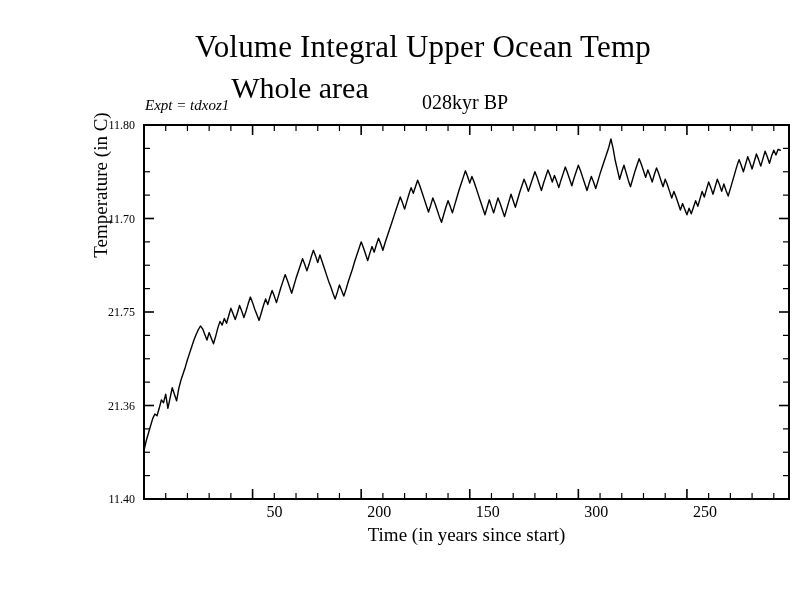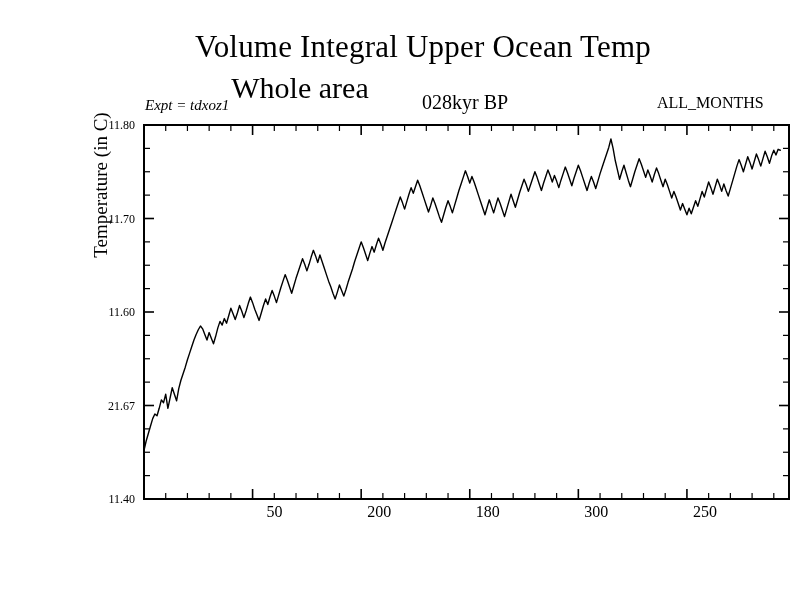--- a/index.html
+++ b/index.html
@@ -126,21 +126,20 @@
 <body>
 
 <div id="page">
 
   <div class="main-title">Volume Integral Upper Ocean Temp</div>
 
   <div class="sub-title">Whole area</div>
 
   <div class="hdr-left">Expt = tdxoz1</div>
   <div class="hdr-center">028kyr BP</div>
-  <div class="hdr-right">ALL_MONTHS</div>
 
   <div class="plot-frame"></div>
 
   <svg class="svg-layer" id="svg-layer" width="800" height="600" viewBox="0 0 800 600" xmlns="http://www.w3.org/2000/svg">
     <g id="ticks-group">
         <line x1="121" y1="499" x2="121" y2="493" stroke="#000" stroke-width="1.2"></line>
         <line x1="121" y1="125" x2="121" y2="131" stroke="#000" stroke-width="1.2"></line>
         <line x1="142.7171717171717" y1="499" x2="142.7171717171717" y2="493" stroke="#000" stroke-width="1.2"></line>
         <line x1="142.7171717171717" y1="125" x2="142.7171717171717" y2="131" stroke="#000" stroke-width="1.2"></line>
         <line x1="164.43434343434342" y1="499" x2="164.43434343434342" y2="493" stroke="#000" stroke-width="1.2"></line>
@@ -236,29 +235,30 @@
       </g>
     <g id="series-group">
         <polyline points="121.00,450.38 123.17,441.03 125.34,433.55 127.52,426.07 129.69,418.59 131.86,413.92 134.03,415.78 136.20,408.31 138.37,399.89 140.55,402.70 142.72,394.28 144.89,408.31 147.06,398.02 149.23,387.74 151.40,394.28 153.58,400.82 155.75,388.67 157.92,380.26 160.09,373.71 162.26,367.17 164.43,359.69 166.61,353.14 168.78,346.59 170.95,340.05 173.12,334.44 175.29,329.77 177.46,326.02 179.64,328.83 181.81,334.44 183.98,340.05 186.15,332.57 188.32,338.18 190.49,343.79 192.67,336.31 194.84,327.90 197.01,321.35 199.18,325.09 201.35,318.55 203.53,323.22 205.70,315.74 207.87,308.26 210.04,313.87 212.21,319.48 214.38,312.94 216.56,305.46 218.73,311.06 220.90,317.61 223.07,311.06 225.24,303.59 227.41,297.04 229.59,302.65 231.76,309.20 233.93,314.81 236.10,320.42 238.27,312.94 240.44,305.46 242.62,298.91 244.79,304.52 246.96,297.04 249.13,290.50 251.30,296.10 253.47,302.65 255.65,295.17 257.82,287.69 259.99,281.15 262.16,274.60 264.33,280.21 266.51,286.75 268.68,293.30 270.85,285.82 273.02,278.34 275.19,271.79 277.36,265.25 279.54,258.71 281.71,264.32 283.88,270.86 286.05,264.32 288.22,256.83 290.39,250.29 292.57,255.90 294.74,262.45 296.91,254.97 299.08,261.51 301.25,268.06 303.42,274.60 305.60,281.15 307.77,286.75 309.94,293.30 312.11,298.91 314.28,292.37 316.45,284.89 318.63,290.50 320.80,296.10 322.97,289.56 325.14,282.08 327.31,275.54 329.48,268.99 331.66,261.51 333.83,254.97 336.00,248.42 338.17,241.87 340.34,247.49 342.52,254.03 344.69,260.58 346.86,253.10 349.03,246.55 351.20,252.16 353.37,244.68 355.55,238.14 357.72,243.75 359.89,250.29 362.06,242.81 364.23,236.27 366.40,229.72 368.58,223.18 370.75,216.63 372.92,210.09 375.09,203.54 377.26,196.99 379.43,202.61 381.61,209.15 383.78,201.67 385.95,194.19 388.12,187.65 390.29,193.26 392.46,186.71 394.64,180.17 396.81,185.78 398.98,192.32 401.15,198.87 403.32,205.41 405.49,211.95 407.67,205.41 409.84,197.93 412.01,203.54 414.18,210.09 416.35,216.63 418.53,222.24 420.70,214.76 422.87,207.28 425.04,200.74 427.21,206.35 429.38,212.89 431.56,205.41 433.73,197.93 435.90,190.45 438.07,183.91 440.24,177.36 442.41,170.82 444.59,176.43 446.76,182.97 448.93,176.43 451.10,182.03 453.27,188.58 455.44,195.13 457.62,201.67 459.79,208.22 461.96,214.76 464.13,207.28 466.30,199.80 468.47,206.35 470.65,212.89 472.82,205.41 474.99,197.93 477.16,203.54 479.33,210.09 481.51,216.63 483.68,209.15 485.85,201.67 488.02,194.19 490.19,200.74 492.36,207.28 494.54,199.80 496.71,192.32 498.88,185.78 501.05,179.23 503.22,184.84 505.39,191.39 507.57,184.84 509.74,178.30 511.91,171.75 514.08,177.36 516.25,183.91 518.42,190.45 520.60,182.97 522.77,176.43 524.94,169.88 527.11,175.49 529.28,182.03 531.45,175.49 533.63,181.10 535.80,187.65 537.97,180.17 540.14,173.62 542.31,167.07 544.48,172.69 546.66,179.23 548.83,185.78 551.00,178.30 553.17,171.75 555.34,165.21 557.52,170.82 559.69,177.36 561.86,183.91 564.03,190.45 566.20,182.97 568.37,176.43 570.55,182.03 572.72,188.58 574.89,181.10 577.06,173.62 579.23,167.07 581.40,160.53 583.58,153.99 585.75,147.44 587.92,139.03 590.09,148.38 592.26,160.53 594.43,169.88 596.61,179.23 598.78,171.75 600.95,165.21 603.12,172.69 605.29,180.17 607.46,186.71 609.64,179.23 611.81,171.75 613.98,165.21 616.15,158.66 618.32,164.27 620.49,170.82 622.67,177.36 624.84,169.88 627.01,175.49 629.18,182.03 631.35,174.56 633.53,168.01 635.70,173.62 637.87,180.17 640.04,186.71 642.21,179.23 644.38,184.84 646.56,191.39 648.73,197.93 650.90,191.39 653.07,196.99 655.24,203.54 657.41,210.09 659.59,203.54 661.76,209.15 663.93,214.76 666.10,208.22 668.27,213.83 670.44,207.28 672.62,200.74 674.79,206.35 676.96,198.87 679.13,191.39 681.30,196.99 683.47,189.52 685.65,182.03 687.82,187.65 689.99,194.19 692.16,186.71 694.33,179.23 696.51,184.84 698.68,191.39 700.85,183.91 703.02,190.45 705.19,196.06 707.36,188.58 709.54,181.10 711.71,173.62 713.88,166.14 716.05,159.60 718.22,165.21 720.39,171.75 722.57,164.27 724.74,156.79 726.91,162.40 729.08,168.95 731.25,161.47 733.42,153.99 735.60,159.60 737.77,166.14 739.94,158.66 742.11,151.18 744.28,156.79 746.45,163.34 748.63,155.86 750.80,150.25 752.97,154.92 755.14,149.31 757.31,150.25" fill="none" stroke="#000000" stroke-width="1.4" stroke-linejoin="round" stroke-linecap="round"></polyline>
       </g>
   </svg>
 
   <div class="ylabel-wrap">
     <span class="txt">Temperature (in C)</span>
   </div>
 
+  <div class="xlabel">Time (in years since start)</div>
 
   <div id="ytick-labels">
       <div class="ytick-label" style="left: 48px; top: 490px;">11.40</div>
-      <div class="ytick-label" style="left: 48px; top: 396.5px;">21.67</div>
-      <div class="ytick-label" style="left: 48px; top: 303px;">11.60</div>
+      <div class="ytick-label" style="left: 48px; top: 396.5px;">21.36</div>
+      <div class="ytick-label" style="left: 48px; top: 303px;">21.75</div>
       <div class="ytick-label" style="left: 48px; top: 209.5px;">11.70</div>
       <div class="ytick-label" style="left: 48px; top: 116px;">11.80</div>
     </div>
   <div id="xtick-labels">
       <div class="xtick-label" style="left: 199.586px; top: 503px;">50</div>
       <div class="xtick-label" style="left: 308.172px; top: 503px;">200</div>
-      <div class="xtick-label" style="left: 416.758px; top: 503px;">180</div>
+      <div class="xtick-label" style="left: 416.758px; top: 503px;">150</div>
       <div class="xtick-label" style="left: 525.343px; top: 503px;">300</div>
       <div class="xtick-label" style="left: 633.929px; top: 503px;">250</div>
     </div>
 
 </div>
 
 </body></html>

